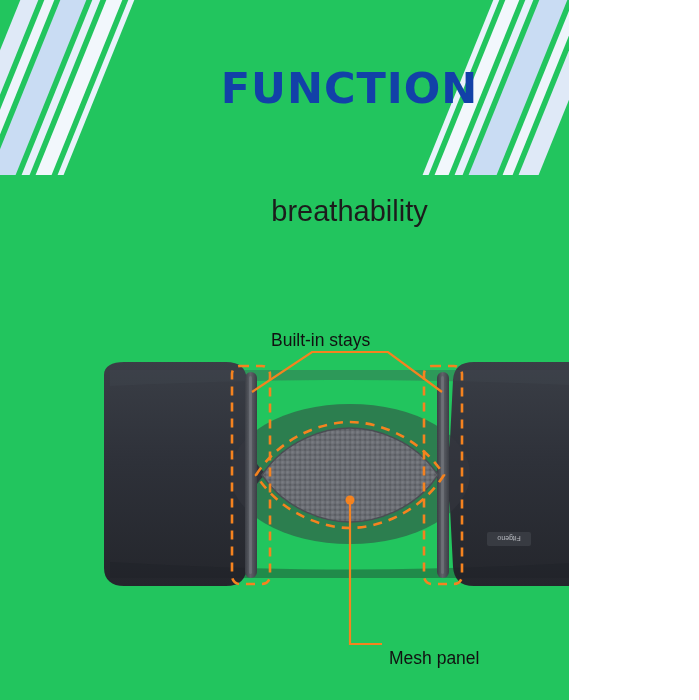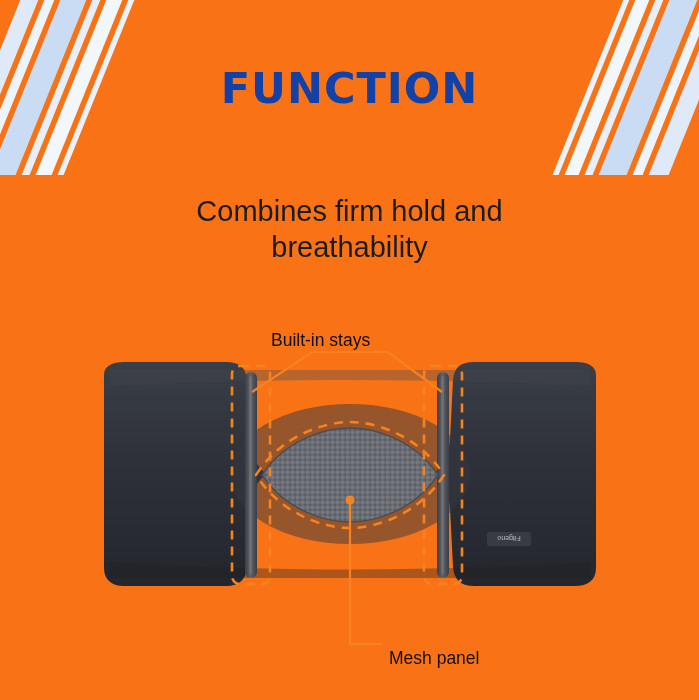--- a/index.html
+++ b/index.html
@@ -9,23 +9,23 @@
   }
   body {
     width: 699px;
     height: 700px;
     font-family: "Liberation Sans", sans-serif;
     overflow: hidden;
     position: relative;
   }
   .page {
     position: relative;
-    width: 699px;
+    width: 569px;
     height: 700px;
-    background: #f97316;
+    background: #22c55e;
     overflow: hidden;
   }
 
   
   .stripes {
     position: absolute;
     top: 0;
     width: 150px;
     height: 175px;
     overflow: hidden;
@@ -119,21 +119,20 @@
     <div class="stripe" style="right:16px;width:10px;background:#eef4fb;"></div>
     <div class="stripe" style="right:32px;width:28px;background:#c9dcf3;"></div>
     <div class="stripe" style="right:66px;width:8px;background:#e7f0fa;"></div>
     <div class="stripe" style="right:80px;width:14px;background:#f2f7fc;"></div>
     <div class="stripe" style="right:100px;width:6px;background:#eaf2fb;"></div>
   </div>
 
   <div class="title">FUNCTION</div>
 
   <div class="subtitle">
-    <div>Combines firm hold and</div>
     <div>breathability</div>
   </div>
 
   <div class="photo">
 
     <svg class="svg-layer" viewBox="0 0 699 400">
       <defs>
         <linearGradient id="braceGrad" x1="0" y1="0" x2="0" y2="1">
           <stop offset="0%" stop-color="#3a3e46"></stop>
           <stop offset="45%" stop-color="#2e3139"></stop>

